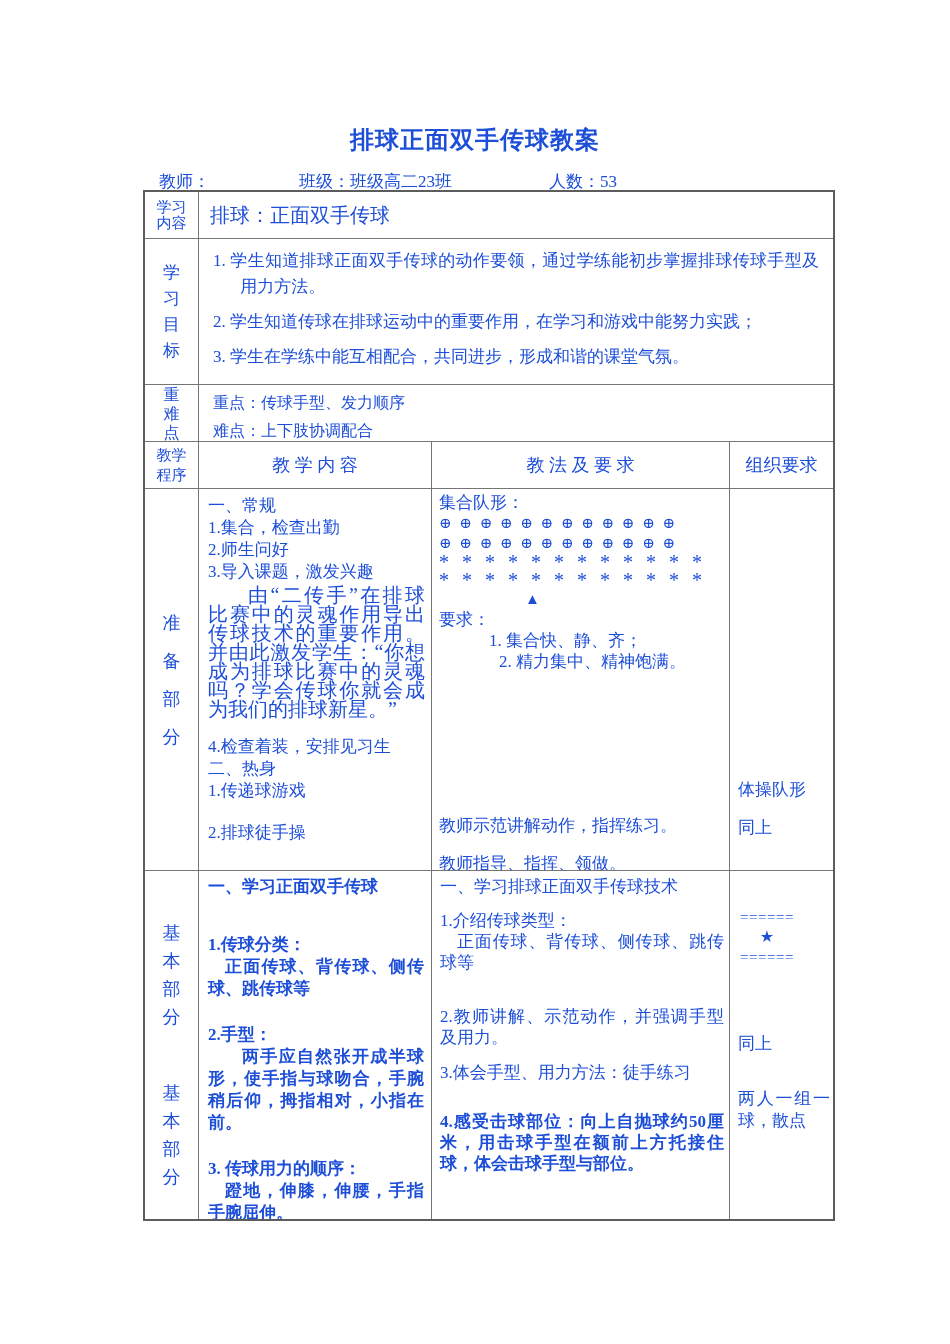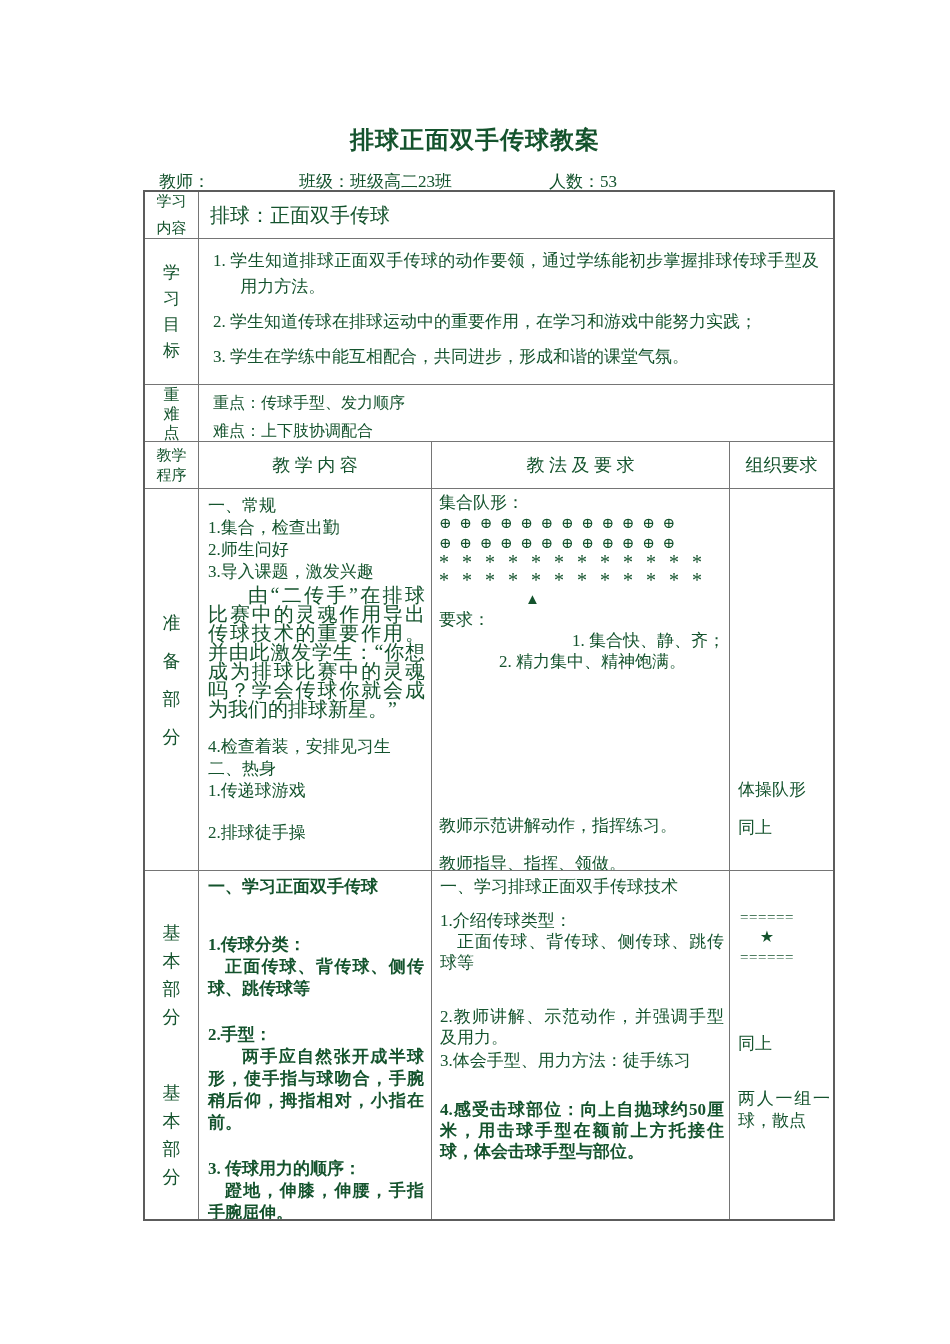--- a/index.html
+++ b/index.html
@@ -1,18 +1,18 @@
 <!DOCTYPE html>
 <html><head>
 <meta charset="utf-8">
 <style>
   html,body{margin:0;padding:0;background:#fff;}
   .page{
     position:relative;width:950px;height:1344px;background:#ffffff;
-    font-family:"Liberation Serif","DejaVu Serif",serif;color:#14532d;
+    font-family:"Liberation Serif","DejaVu Serif",serif;color:#1d4ed8;
     overflow:hidden;
   }
   .title{
     position:absolute;top:124px;left:0;width:950px;text-align:center;
     font-size:24px;font-weight:bold;letter-spacing:1px;
   }
   .info{position:absolute;top:170px;left:134px;width:700px;height:24px;font-size:17px;}
   .info span{position:absolute;top:0;white-space:nowrap;}
   .i-teacher{left:25px;}
   .i-class{left:165px;}
@@ -36,21 +36,21 @@
   .w1{width:1.1em;}
   .w2{width:2.2em;}
 
   .r1{height:46px;}
   .r2{height:146px;}
   .r3{height:57px;}
   .r4{height:47px;}
   .r5{height:382px;}
   .r6{height:349px;}
 
-  .r1 .vtext{font-size:15px;line-height:27px;}
+  .r1 .vtext{font-size:15px;line-height:16px;}
   .r1-content{display:flex;align-items:center;font-size:20px;padding-left:11px;}
 
   .r2 .vtext{font-size:17px;line-height:26px;}
   .goals{padding:9px 14px 0 14px;font-size:17px;}
   .goal{line-height:26px;padding-left:1.6em;text-indent:-1.6em;text-align:justify;}
   .goal + .goal{margin-top:9px;}
 
   .r3 .vtext{font-size:16px;line-height:19px;}
   .keypoints{padding:7px 0 0 14px;font-size:16px;}
   .kp-line{line-height:21px;}
@@ -65,21 +65,21 @@
   .pc-para{font-size:20px;line-height:19px;text-align:justify;text-indent:2em;margin-top:3px;
            text-justify:inter-character;}
   .pc-l4{margin-top:17px;}
   .pc-l7{margin-top:20px;}
 
   .prep-methods{padding:3px 4px 0 7px;font-size:17px;}
   .pm-line{line-height:21px;}
   .sym-plus{font-size:15px;line-height:20px;letter-spacing:2px;white-space:nowrap;}
   .sym-star{font-size:20px;line-height:18px;letter-spacing:4px;white-space:nowrap;}
   .pm-tri{margin-left:86px;font-size:15px;line-height:20px;}
-  .pm-req1{margin-left:50px;text-align:right;}
+  .pm-req1{margin-left:50px;}
   .pm-req2{margin-left:60px;}
   .pm-l4{margin-top:143px;}
   .pm-l5{margin-top:17px;}
 
   .prep-org{padding:290px 4px 0 8px;font-size:17px;}
   .po-line{line-height:21px;}
   .po-l1{margin-top:17px;}
 
   .r6 .c1{flex-direction:column;justify-content:flex-start;}
   .r6 .vtext{font-size:18px;line-height:28px;margin-top:48px;}
@@ -93,21 +93,21 @@
   .bc-ind2{text-indent:2em;}
   .bc-l1{margin-top:36px;}
   .bc-l2{margin-top:24px;}
   .bc-l3{margin-top:24px;}
 
   .basic-methods{padding:5px 5px 0 8px;font-size:17px;}
   .bm-line{line-height:21px;}
   .bm-p{text-align:justify;text-justify:inter-character;}
   .bm-l1{margin-top:13px;}
   .bm-l2{margin-top:33px;}
-  .bm-l3{margin-top:2px;}
+  .bm-l3{margin-top:14px;}
   .bm-l4{margin-top:28px;font-weight:bold;}
 
   .basic-org{padding:36px 4px 0 8px;font-size:17px;}
   .org-band{width:58px;text-align:center;}
   .org-eq{font-size:15px;line-height:20px;letter-spacing:0.5px;}
   .org-star{font-size:16px;line-height:20px;}
   .bo-same{margin-top:66px;line-height:21px;}
   .bo-group{margin-top:34px;width:92px;line-height:22px;text-align:justify;
             text-justify:inter-character;word-break:break-all;line-break:anywhere;}
 </style>

